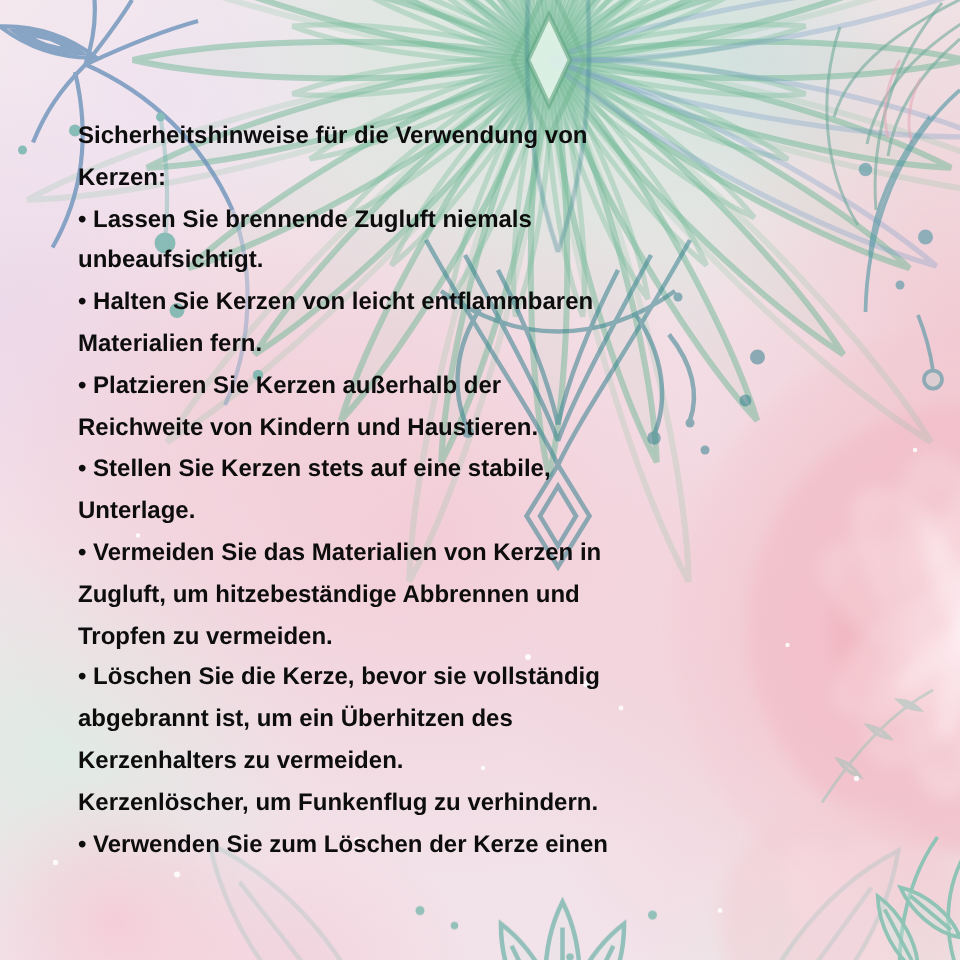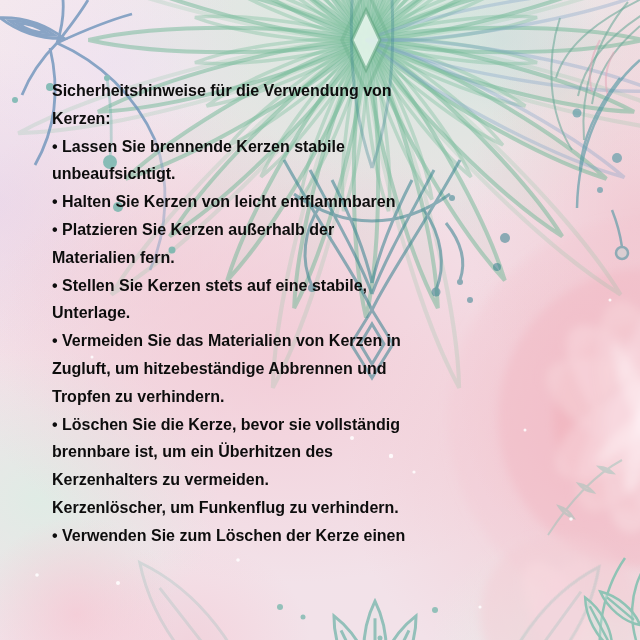--- a/index.html
+++ b/index.html
@@ -261,31 +261,32 @@
         <circle cx="610" cy="300" r="1.5"></circle>
     </g>
   </svg>
 
   <div class="text-block">
     <div>
         <div class="line">Sicherheitshinweise für die Verwendung von</div>
         <div class="line">Kerzen:</div>
       </div>
     <div>
-        <div class="line">• Lassen Sie brennende Kerzen stabile</div>
+        <div class="line">• Lassen Sie brennende Zugluft niemals</div>
         <div class="line">unbeaufsichtigt.</div>
         <div class="line">• Halten Sie Kerzen von leicht entflammbaren</div>
+        <div class="line">Materialien fern.</div>
         <div class="line">• Platzieren Sie Kerzen außerhalb der</div>
-        <div class="line">Materialien fern.</div>
+        <div class="line">Reichweite von Kindern und Haustieren.</div>
         <div class="line">• Stellen Sie Kerzen stets auf eine stabile,</div>
         <div class="line">Unterlage.</div>
         <div class="line">• Vermeiden Sie das Materialien von Kerzen in</div>
         <div class="line">Zugluft, um hitzebeständige Abbrennen und</div>
-        <div class="line">Tropfen zu verhindern.</div>
+        <div class="line">Tropfen zu vermeiden.</div>
         <div class="line">• Löschen Sie die Kerze, bevor sie vollständig</div>
-        <div class="line">brennbare ist, um ein Überhitzen des</div>
+        <div class="line">abgebrannt ist, um ein Überhitzen des</div>
         <div class="line">Kerzenhalters zu vermeiden.</div>
         <div class="line">Kerzenlöscher, um Funkenflug zu verhindern.</div>
         <div class="line">• Verwenden Sie zum Löschen der Kerze einen</div>
       </div>
   </div>
 
 </div>
 
 </body></html>

